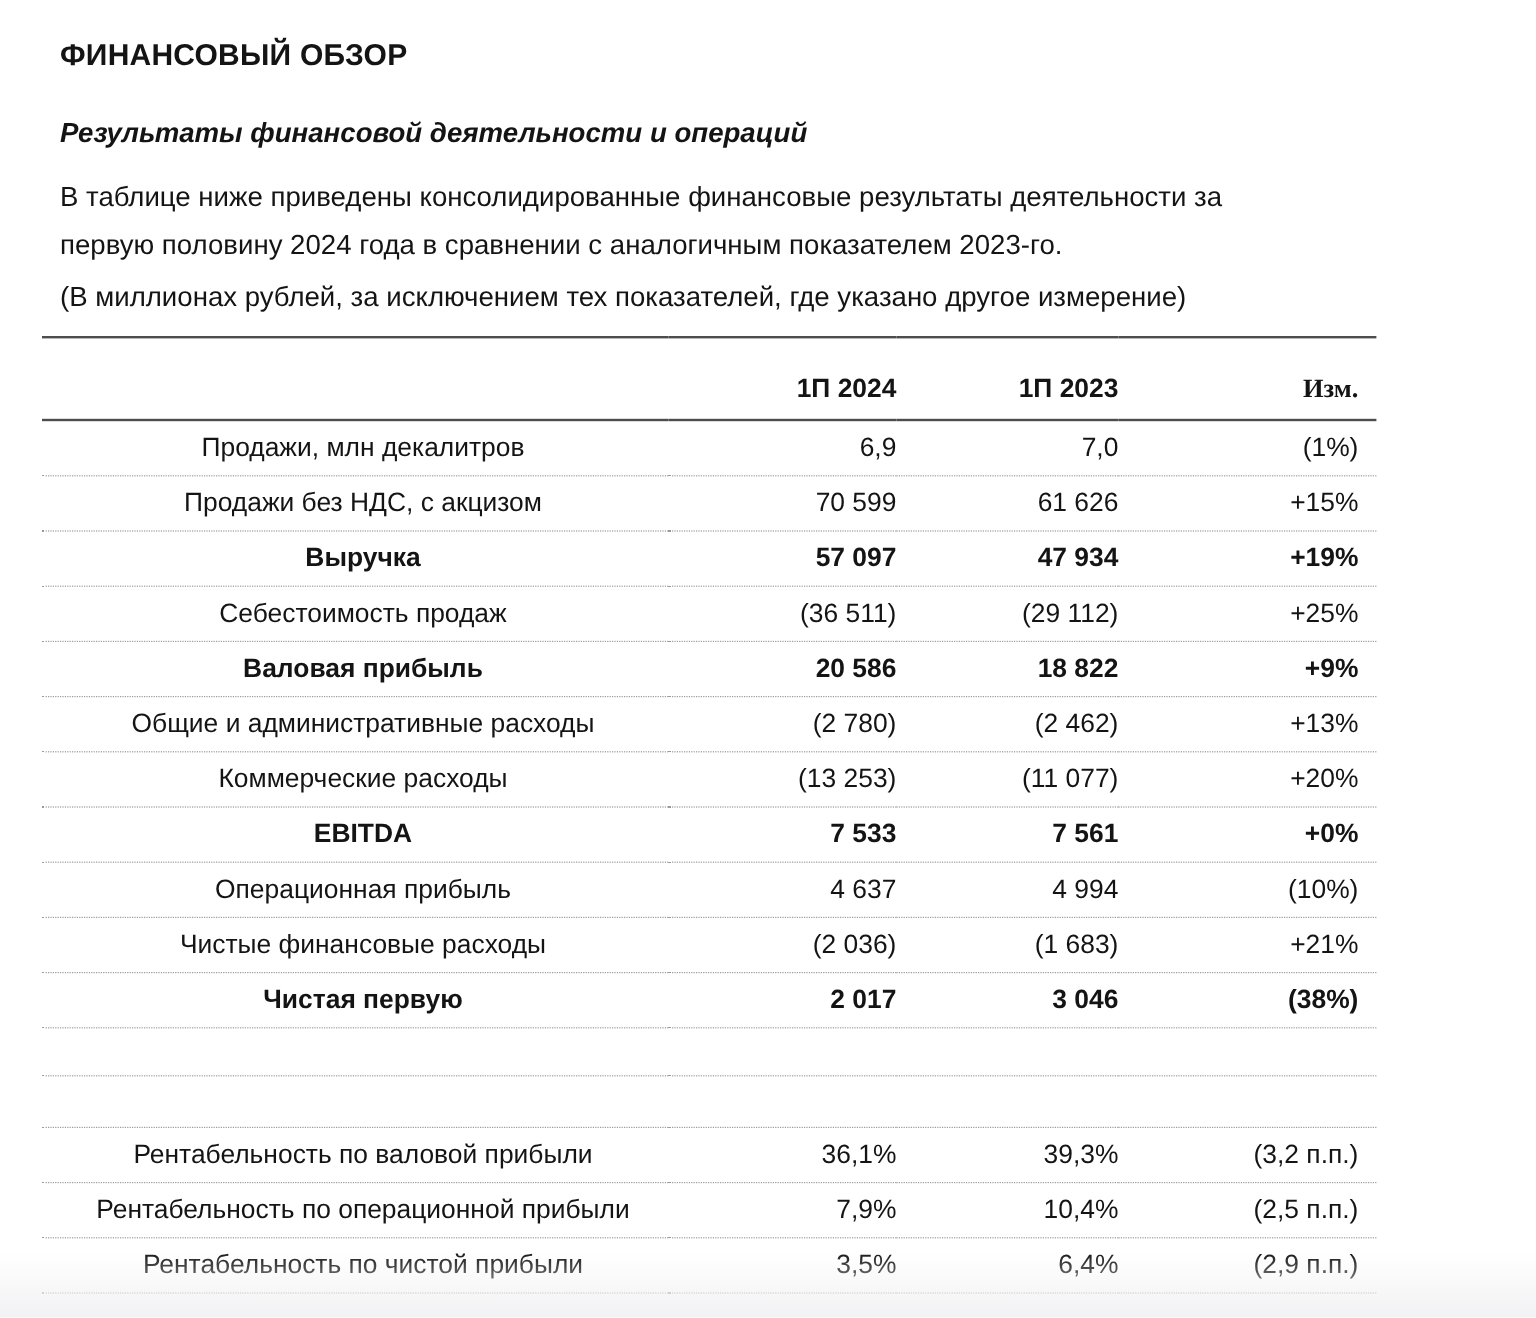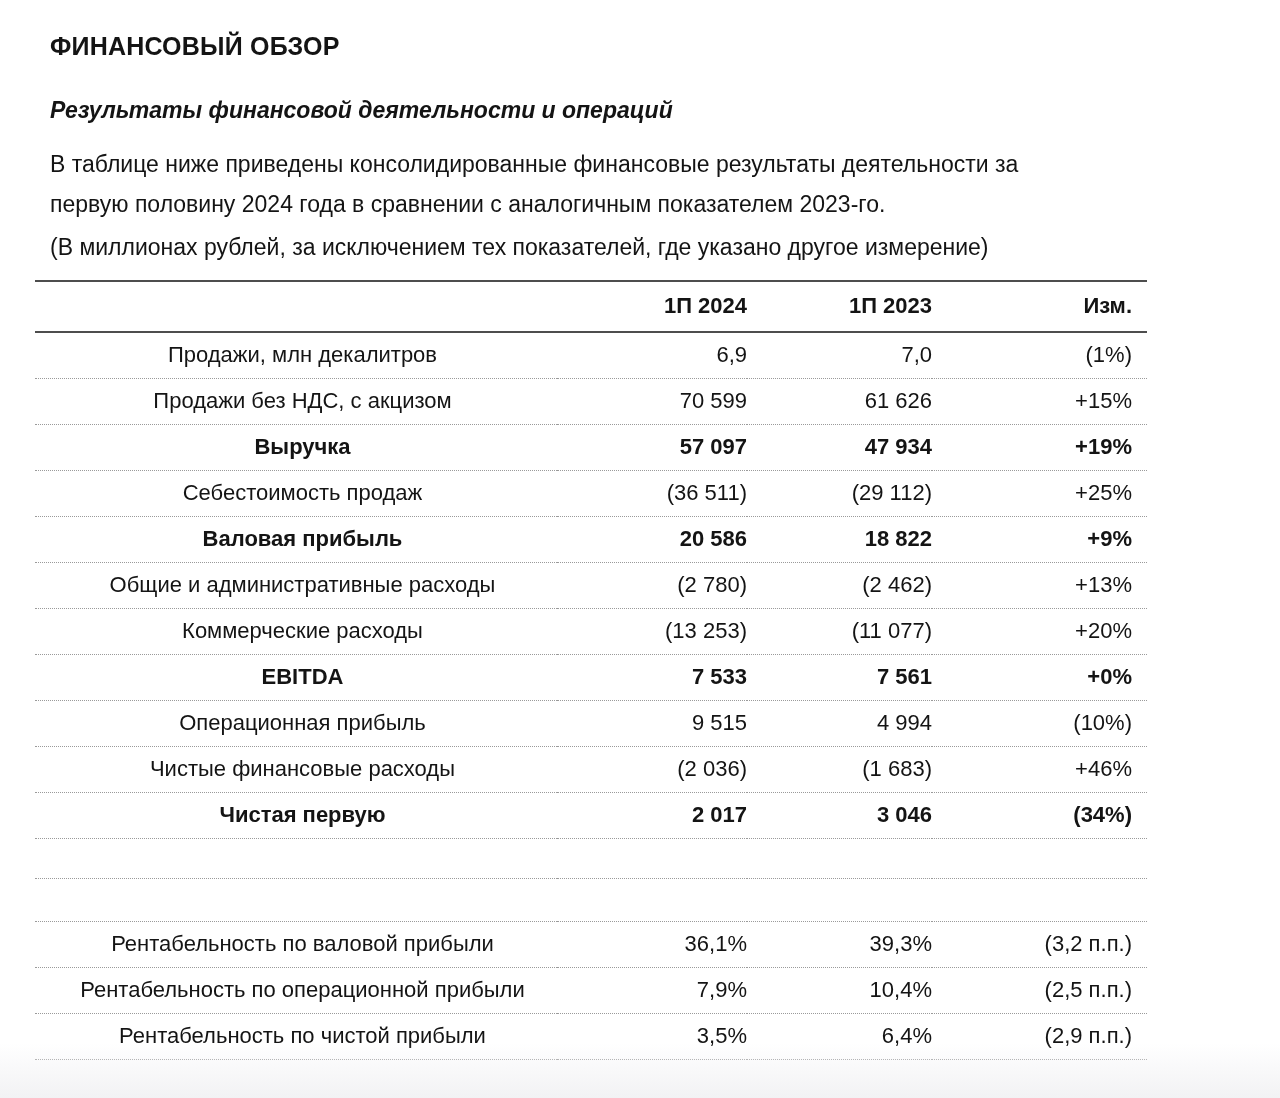--- a/index.html
+++ b/index.html
@@ -62,26 +62,26 @@
   table.fin col.c-2023   { width: 185px; }
   table.fin col.c-change { width: 215px; }
 
   table.fin th, table.fin td {
     white-space: nowrap;
     vertical-align: middle;
   }
   table.fin thead th {
     font-weight: bold;
     text-align: right;
-    padding: 11px 0 12px;
+    padding: 29px 0 12px;
     border-top: 2px solid #4d4d4d;
     border-bottom: 2px solid #4d4d4d;
   }
   table.fin thead th.lbl { text-align: left; }
-  table.fin thead th.chg { padding-right: 15px; }
+  table.fin thead th.chg { padding-right: 15px; font-family: Liberation Serif, serif; }
 
   table.fin td {
     padding: 9px 0 10px;
     text-align: right;
     border-bottom: 1px dotted #9a9a9a;
   }
   table.fin td.lbl { text-align: center; padding-left: 13px; }
   table.fin td.chg { padding-right: 15px; }
   table.fin tr.bold td { font-weight: bold; }
 
@@ -167,35 +167,35 @@
         <td class="chg">+20%</td>
       </tr>
       <tr class="bold">
         <td class="lbl">EBITDA</td>
         <td>7 533</td>
         <td>7 561</td>
         <td class="chg">+0%</td>
       </tr>
       <tr>
         <td class="lbl">Операционная прибыль</td>
-        <td>9 515</td>
+        <td>4 637</td>
         <td>4 994</td>
         <td class="chg">(10%)</td>
       </tr>
       <tr>
         <td class="lbl">Чистые финансовые расходы</td>
         <td>(2 036)</td>
         <td>(1 683)</td>
-        <td class="chg">+46%</td>
+        <td class="chg">+21%</td>
       </tr>
       <tr class="bold">
         <td class="lbl">Чистая первую</td>
         <td>2 017</td>
         <td>3 046</td>
-        <td class="chg">(34%)</td>
+        <td class="chg">(38%)</td>
       </tr>
       <tr class="spacer">
         <td colspan="4"></td>
       </tr>
     </tbody>
   </table>
 
   <table class="fin margins">
     <colgroup>
         <col class="c-label">

